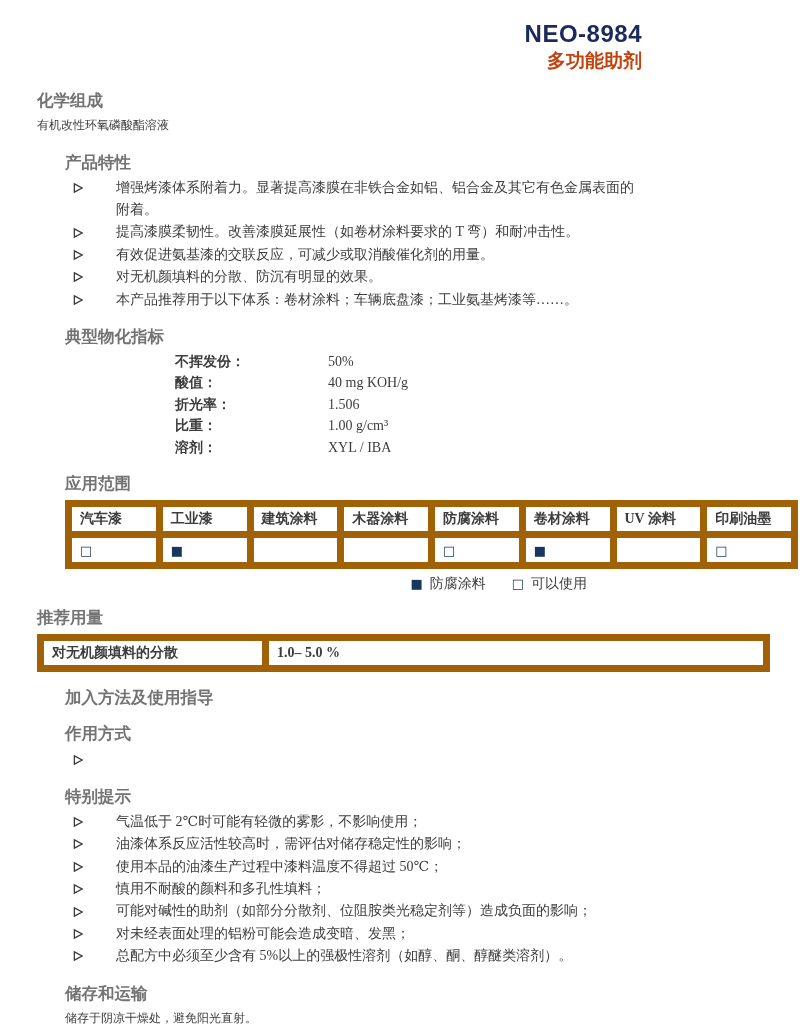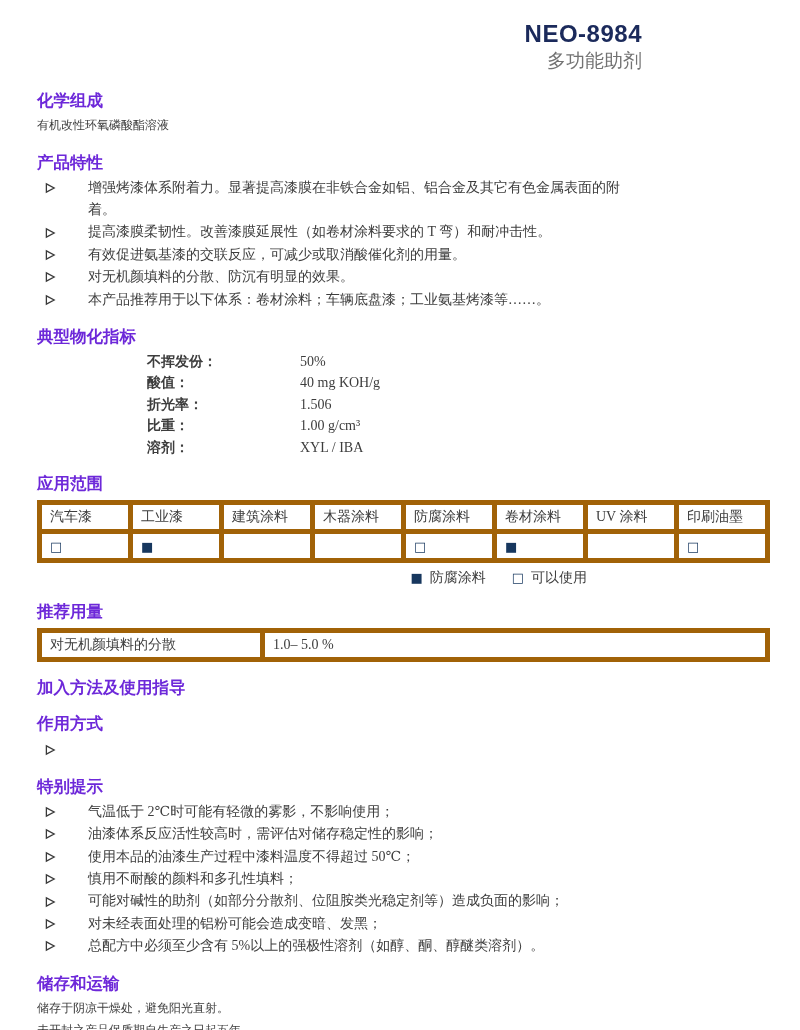--- a/index.html
+++ b/index.html
@@ -11,29 +11,29 @@
     overflow:hidden;
   }
   .page{box-sizing:border-box;width:672px;height:1030px;padding:20px 30px 8px 37px;}
 
   
   .doc-header{text-align:right;margin:0 0 14px 0;}
   .product-code{
     font-family:"Liberation Sans","DejaVu Sans",sans-serif;
     font-weight:bold;font-size:24px;line-height:28px;color:#1b2a5b;letter-spacing:0.5px;
   }
-  .product-name{font-size:19px;line-height:25px;color:#737373;font-weight:normal;}
+  .product-name{font-size:19px;line-height:25px;color:#c2410c;font-weight:bold;}
 
   
   .sec{margin:0;}
   .sec-title{
-    font-size:16.5px;font-weight:bold;color:#6d28d9;
+    font-size:16.5px;font-weight:bold;color:#737373;
     line-height:20px;margin:0;
   }
-  .mt18{margin-top:18px;} .mt16{margin-top:16px;} .mt14{margin-top:14px;}
+  .mt18{margin-top:18px;} .mt16{margin-top:16px;margin-left:28px;} .mt14{margin-top:14px;}
 
   .body-line{font-size:12px;line-height:22.5px;margin:0;}
   .body-block{margin-top:3px;}
 
   
   ul.arrow-list{list-style:none;margin:4px 0 0 0;padding:0;}
   ul.arrow-list li{
     display:flex;align-items:flex-start;
     font-size:14px;line-height:22.4px;margin:0;
   }
@@ -44,21 +44,21 @@
   .arrow svg{display:block;}
 
   
   .props{margin-top:4px;padding-left:110px;}
   .prop-row{display:flex;font-size:14px;line-height:21.5px;}
   .prop-label{width:153px;flex:0 0 auto;font-weight:bold;}
   .prop-value{flex:1;}
 
   
   table{border-collapse:collapse;width:733px;margin-top:6px;table-layout:fixed;}
-  td,th{border:5px solid #a16207;font-size:14px;font-weight:normal;
+  td,th{border:7px solid #a16207;font-size:14px;font-weight:bold;
         text-align:left;padding:2px 8px;height:20px;vertical-align:middle;}
   .mark-cell{color:#17375e;font-size:13px;font-family:"DejaVu Sans",sans-serif;}
 
   .legend{
     margin-top:5px;text-align:right;padding-right:55px;
     font-size:14px;line-height:20px;
   }
   .legend .mark{color:#17375e;font-family:"DejaVu Sans",sans-serif;font-size:13px;margin-right:7px;}
   .legend .gap{display:inline-block;width:26px;}
 

